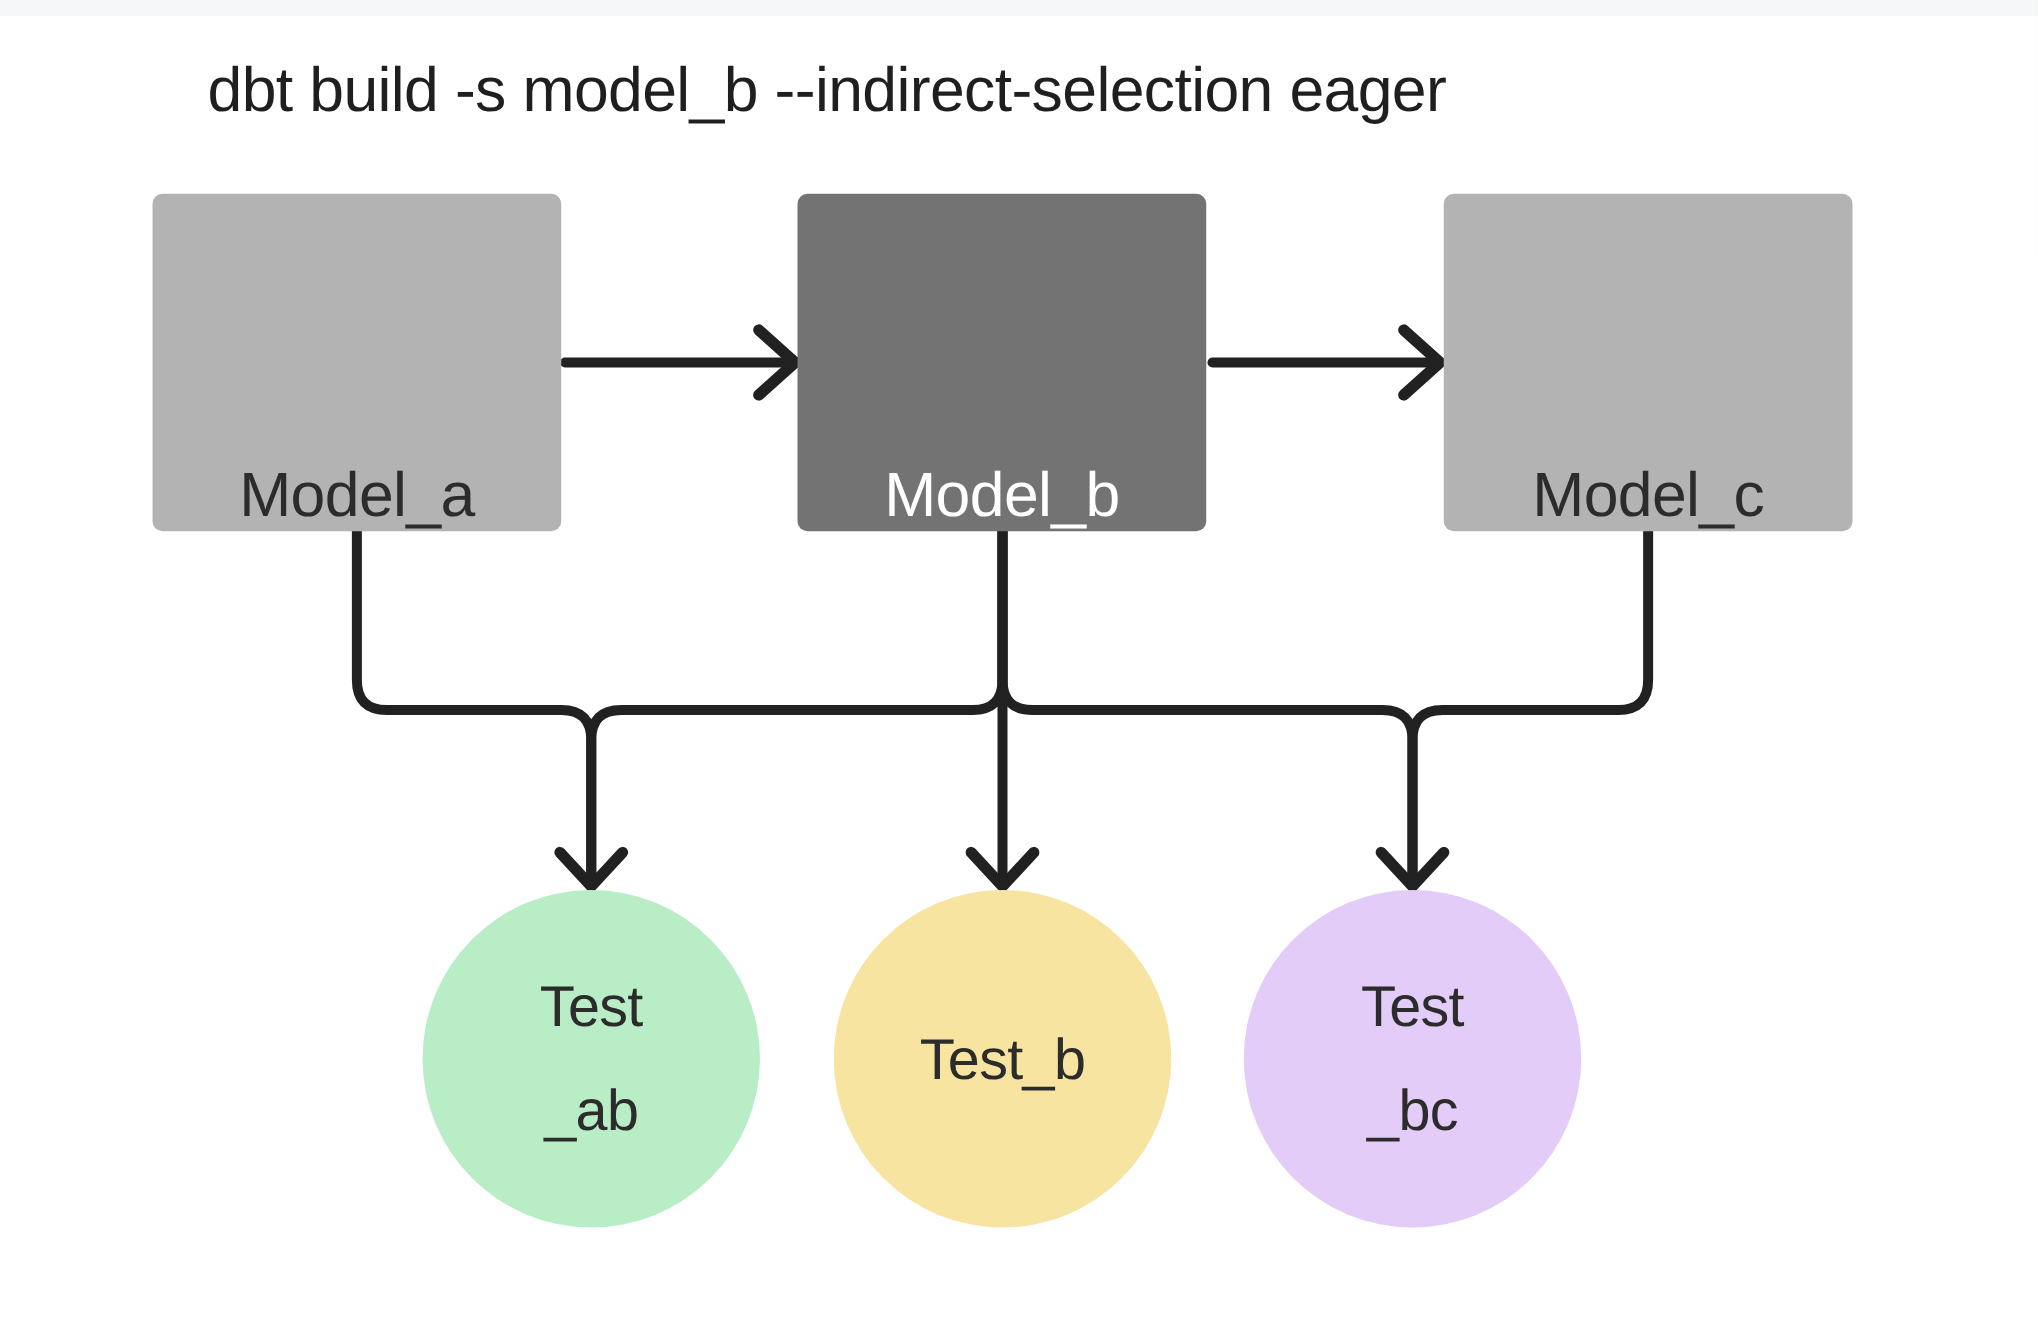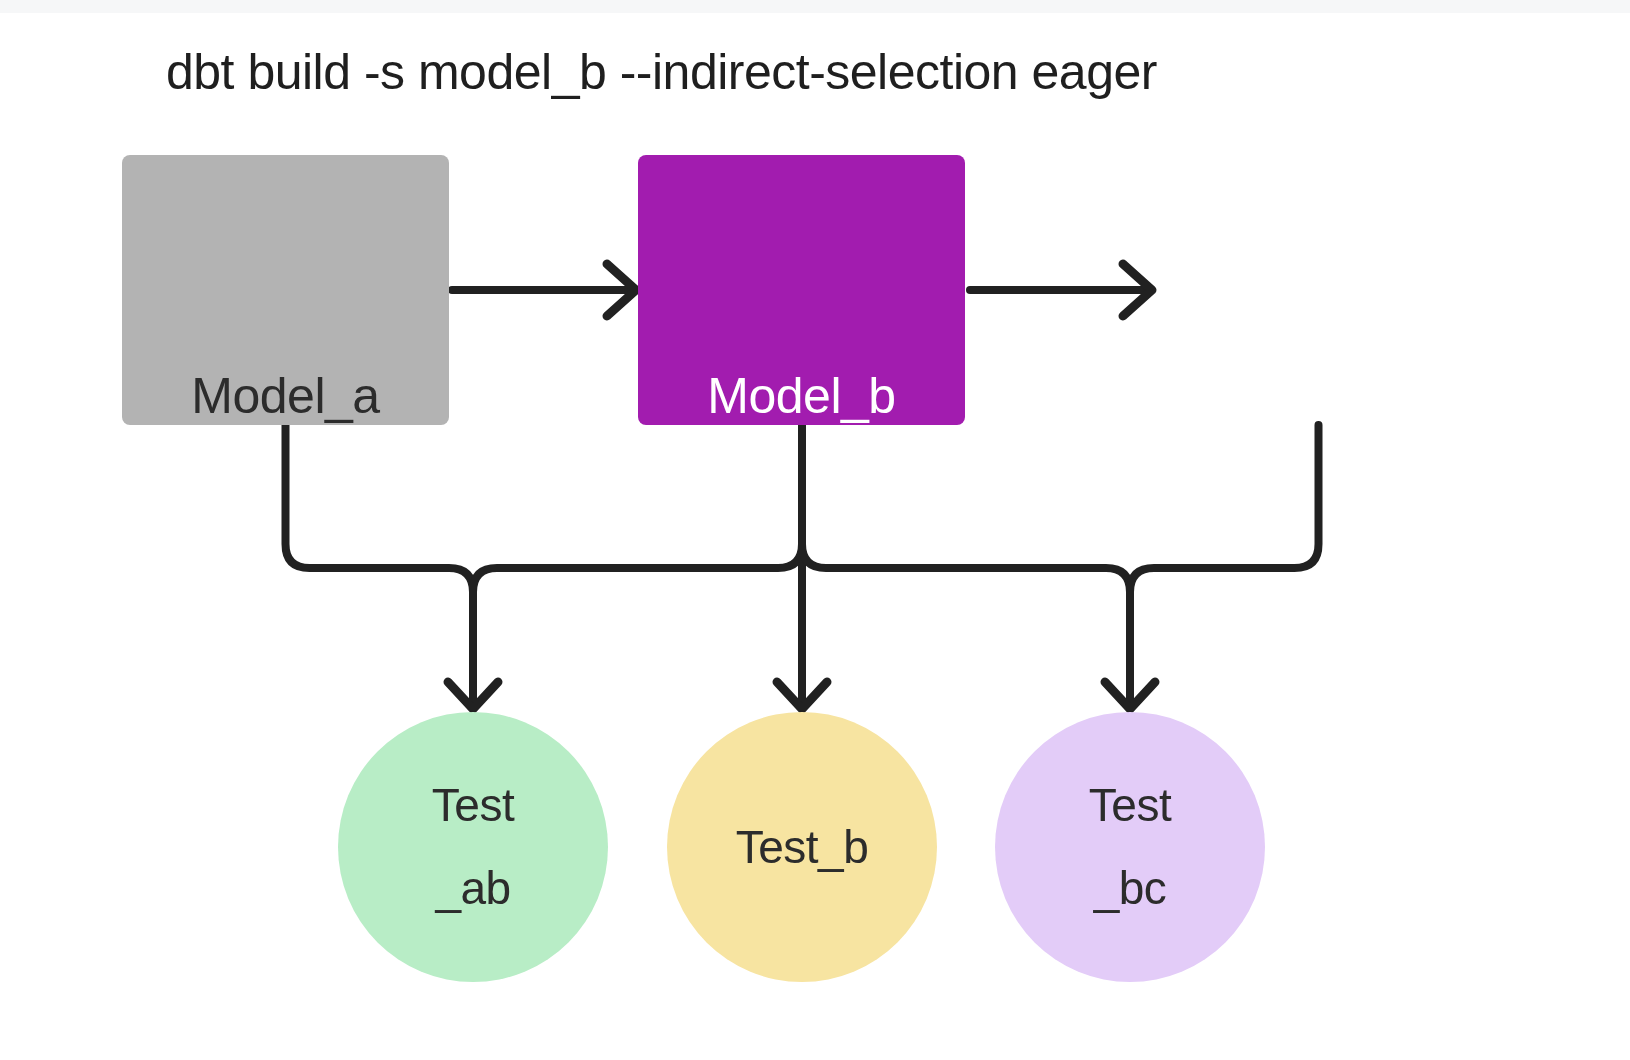--- a/index.html
+++ b/index.html
@@ -89,22 +89,25 @@
     <path d="M 1318.5 412 V 531 Q 1318.5 555 1294.5 555 H 1154 Q 1130 555 1130 579 V 688"></path>
 
     <path class="head" d="M 448 669 L 473 696 L 498 669"></path>
     <path class="head" d="M 777 669 L 802 696 L 827 669"></path>
     <path class="head" d="M 1105 669 L 1130 696 L 1155 669"></path>
   </svg>
 
   <div class="node" id="node-model-a" style="background: rgb(179, 179, 179); color: rgb(44, 44, 44);">
     <span>Model_a</span>
   </div>
-  <div class="node" id="node-model-b" style="background: #a21caf; color: rgb(255, 255, 255);">
+  <div class="node" id="node-model-b" style="background: #737373; color: rgb(255, 255, 255);">
     <span>Model_b</span>
+  </div>
+  <div class="node" id="node-model-c" style="background: rgb(179, 179, 179); color: rgb(44, 44, 44);">
+    <span>Model_c</span>
   </div>
 
   <div class="test" id="node-test-ab" style="background: rgb(184, 237, 198);">
     <span>Test</span>
     <span>_ab</span>
   </div>
   <div class="test" id="node-test-b" style="background: rgb(247, 228, 161);">
     <span>Test_b</span>
   </div>
   <div class="test" id="node-test-bc" style="background: rgb(227, 204, 248);">

